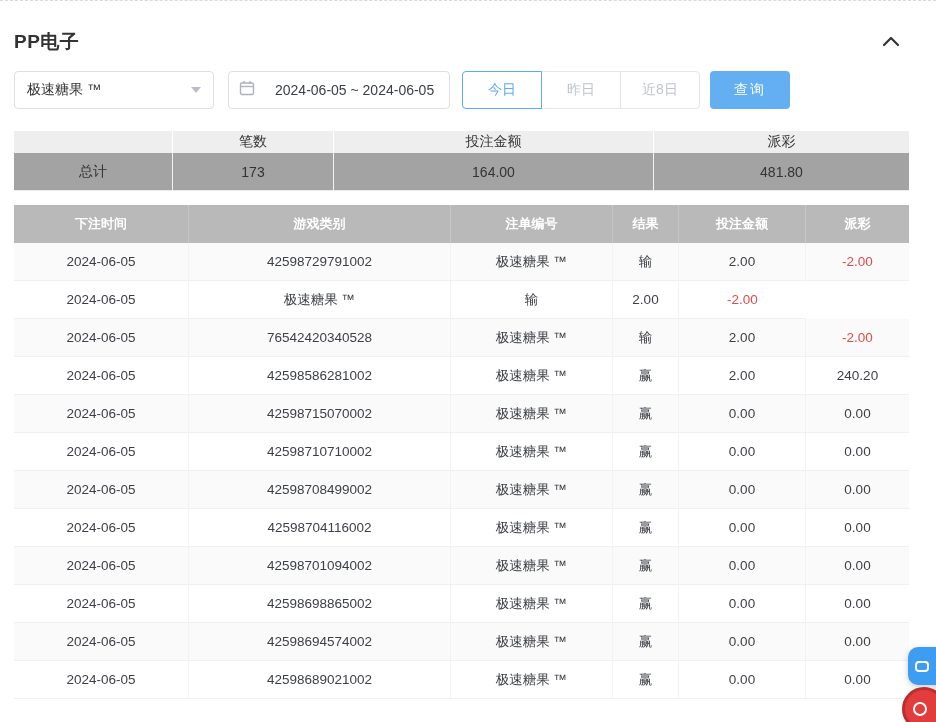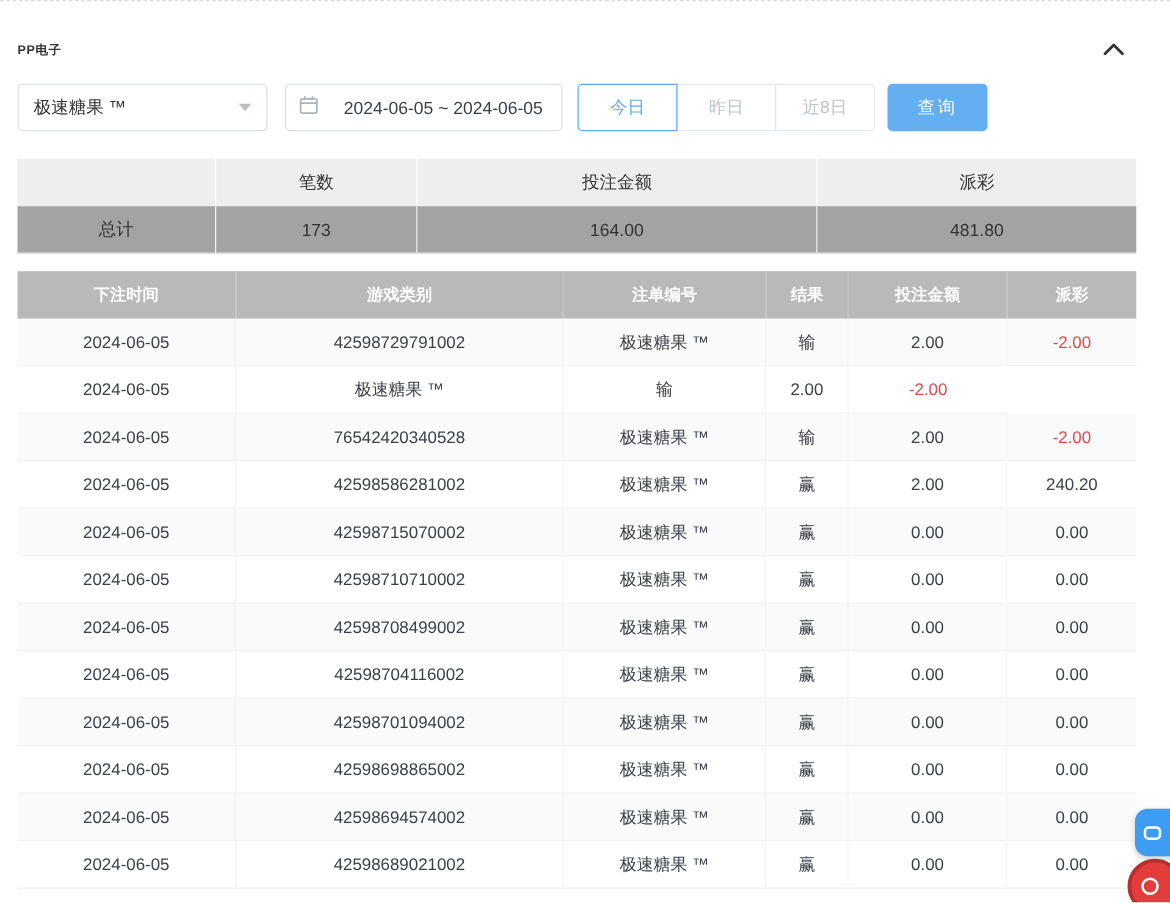--- a/index.html
+++ b/index.html
@@ -2,41 +2,41 @@
 <html><head>
 <meta charset="utf-8">
 <style>
   * { margin:0; padding:0; box-sizing:border-box; }
   html,body { background:#fff; }
   body { font-family:"Liberation Sans","DejaVu Sans",sans-serif; color:#333; }
   .page { position:relative; width:936px; height:722px; background:#fff; overflow:hidden; border-top:1px dashed #d9d9d9; }
 
   
   .panel-head { display:flex; align-items:center; justify-content:space-between; padding:28px 34px 0 14px; }
-  .panel-title { font-size:10px; font-weight:700; color:#333; letter-spacing:.5px; }
+  .panel-title { font-size:19px; font-weight:700; color:#333; letter-spacing:.5px; }
   .collapse-btn { background:none; border:none; cursor:pointer; width:22px; height:22px; display:flex; align-items:center; justify-content:center; }
 
   
   .filter-row { display:flex; align-items:center; margin:16px 0 0 14px; }
   .select-box { width:200px; height:38px; border:1px solid #dcdfe6; border-radius:4px; display:flex; align-items:center; justify-content:space-between; padding:0 12px; cursor:pointer; background:#fff; }
   .select-value { font-size:14px; color:#333; }
   .caret-down { width:0; height:0; border-left:5px solid transparent; border-right:5px solid transparent; border-top:6px solid #b9bdc5; }
   .date-box { margin-left:14px; width:222px; height:38px; border:1px solid #dcdfe6; border-radius:4px; display:flex; align-items:center; padding:0 10px; cursor:pointer; background:#fff; }
   .date-text { font-size:14px; color:#3a3f47; margin-left:20px; white-space:nowrap; }
   .btn-group { display:flex; margin-left:12px; }
   .quick-btn { width:80px; height:38px; background:#fff; border:1px solid #e4e7ed; margin-left:-1px; font-size:14px; color:#bfc4cc; cursor:pointer; font-family:inherit; }
   .quick-btn:first-child { border-radius:4px 0 0 4px; margin-left:0; }
   .quick-btn:last-child { border-radius:0 4px 4px 0; }
   .quick-btn.active { color:#5fabf3; border-color:#5fabf3; position:relative; z-index:1; }
   .search-btn { margin-left:10px; width:80px; height:38px; background:#64aff2; border:none; border-radius:4px; color:#fff; font-size:14px; cursor:pointer; font-family:Liberation Serif, serif; letter-spacing:2px; }
 
   
   .summary { margin:22px 0 0 14px; width:895px; }
   .sum-row { display:grid; grid-template-columns:159px 161px 320px 255px; }
-  .sum-head .sum-cell { background:#eeeeee; border-right:1px solid #fff; height:38px; display:flex; align-items:center; justify-content:center; font-size:14px; color:#333; }
+  .sum-head .sum-cell { background:#eeeeee; border-right:1px solid #fff; height:22px; display:flex; align-items:center; justify-content:center; font-size:14px; color:#333; }
   .sum-head .sum-cell:last-child { border-right:none; }
   .sum-body .sum-cell { background:#a3a3a3; height:38px; display:flex; align-items:center; justify-content:center; font-size:14px; color:#333; border-bottom:1px solid #ececec; border-right:1px solid #f2f2f2; }
   .sum-body .sum-cell:last-child { border-right:none; }
 
   
   .table { margin:14px 0 0 14px; width:895px; }
   .tbl-head { display:grid; grid-template-columns:175px 262px 162px 66px 127px 103px; }
   .tbl-head .tbl-cell { background:#b9b9b9; color:#fff; font-weight:700; font-size:13px; height:38px; display:flex; align-items:center; justify-content:center; border-right:1px solid #c6c6c6; }
   .tbl-head .tbl-cell:last-child { border-right:none; }
   .tbl-row { display:grid; grid-template-columns:175px 262px 162px 66px 127px 103px; }

